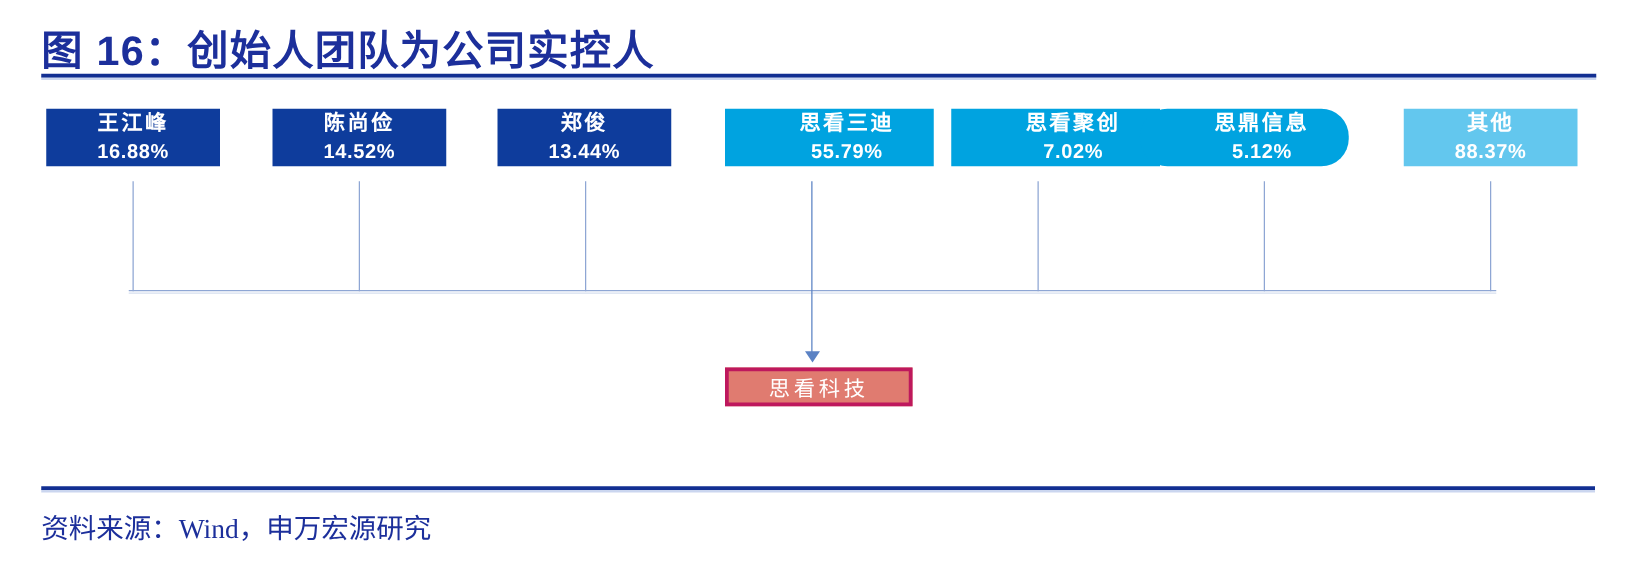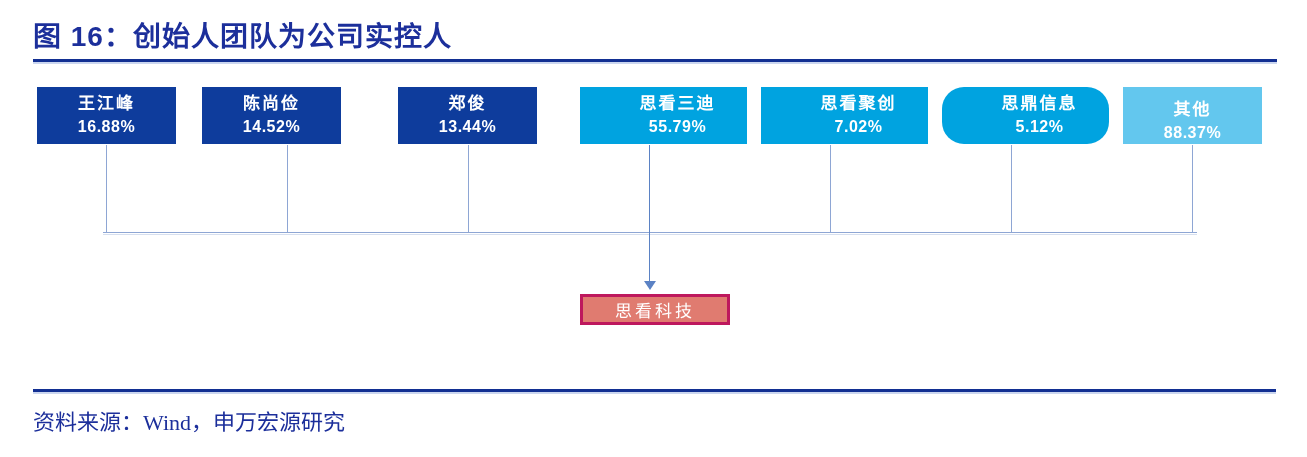--- a/index.html
+++ b/index.html
@@ -13,41 +13,41 @@
     width: 1307px;
     height: 457px;
     background: #ffffff;
     overflow: hidden;
   }
   
   .fig-title {
     position: absolute;
     left: 33px;
     top: 14px;
-    font-size: 28px;
+    font-size: 33px;
     font-weight: 700;
     letter-spacing: 1px;
     color: var(--navy-text, #1c2f9b);
     white-space: nowrap;
   }
   .title-rule {
     position: absolute;
     left: 33px;
     top: 59px;
     width: 1244px;
     height: 3px;
     background: var(--divider, #122f92);
     box-shadow: 0 2px 0 rgba(160, 180, 225, 0.55);
   }
   
   .sh-box {
     position: absolute;
     top: 87px;
     width: 139px;
-    height: 57px;
+    height: 46px;
     display: flex;
     flex-direction: column;
     align-items: center;
     justify-content: center;
     color: #ffffff;
     text-align: center;
     line-height: 1.35;
   }
   .sh-box .sh-name {
     font-size: 17px;
@@ -56,25 +56,25 @@
   }
   .sh-box .sh-pct {
     font-size: 16px;
     font-weight: 700;
     letter-spacing: 0.5px;
   }
   .sh-box.dark  { background: var(--dark-box,  #0e3c9c); }
   .sh-box.cyan  { background: var(--cyan-box,  #00a3e0); padding-left: 28px; }
   .sh-box.light { background: var(--light-box, #63c7ee); }
   .b1 { left: 37px; }
-  .b2 { left: 202px; }
+  .b2 { left: 218px; }
   .b3 { left: 398px; }
   .b4 { left: 580px; }
   .b5 { left: 761px; }
-  .b6 { left: 942px; border-radius: 22px; }
+  .b6 { left: 912px; border-radius: 22px; }
   .b7 { left: 1123px; justify-content: flex-end; }
   
   .vline {
     position: absolute;
     top: 145px;
     width: 1px;
     height: 88px;
     background: var(--connector, #8ea6d4);
   }
   .v1 { left: 106px; }

